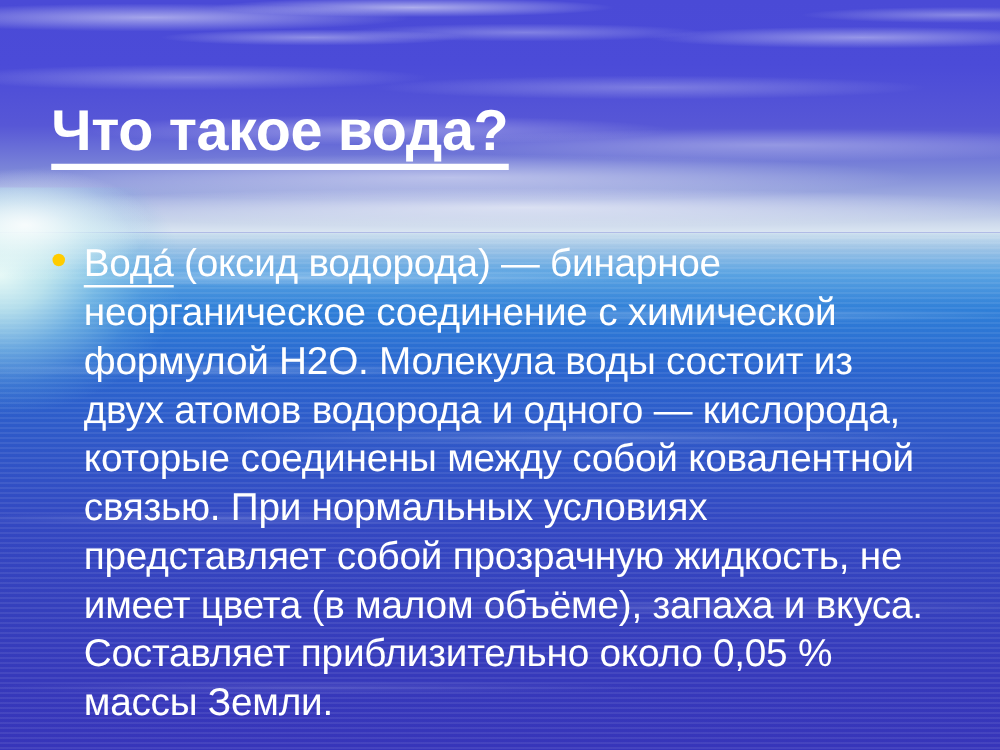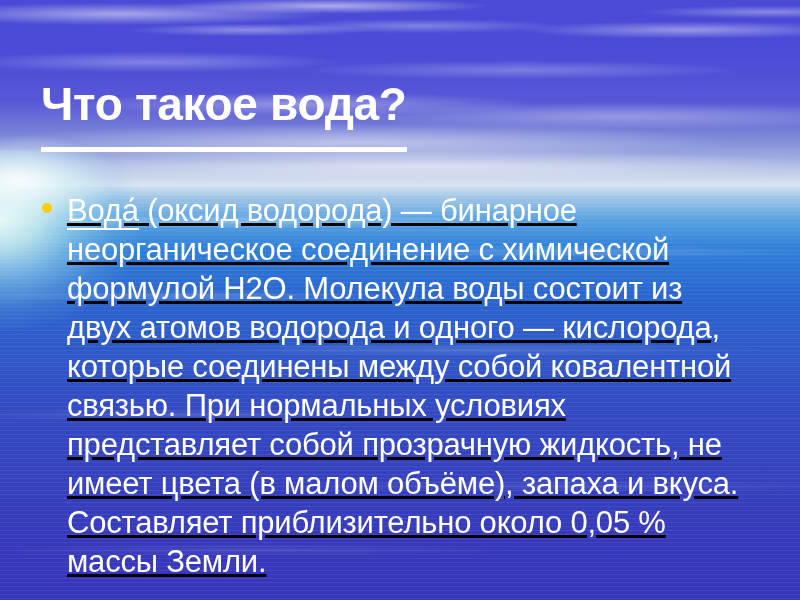--- a/index.html
+++ b/index.html
@@ -146,34 +146,33 @@
     color: #ffffff;
     font-size: 46px;
     font-weight: bold;
     line-height: 52px;
     letter-spacing: -0.3px;
     white-space: nowrap;
   }
   .title-text {
     display: inline-block;
     border-bottom: 5px solid #ffffff;
-    padding-bottom: 17px;
+    padding-bottom: 1px;
   }
 
   
   .body-block {
     position: absolute;
     left: 41px;
     top: 160px;
     width: 700px;
   }
   .bullet-row {
     position: relative;
     padding-left: 26px;
-    text-decoration: underline;
   }
   .bullet-dot {
     position: absolute;
     left: 1px;
     top: 12px;
     width: 10px;
     height: 10px;
     border-radius: 50%;
     background: #ffcc00;
   }

